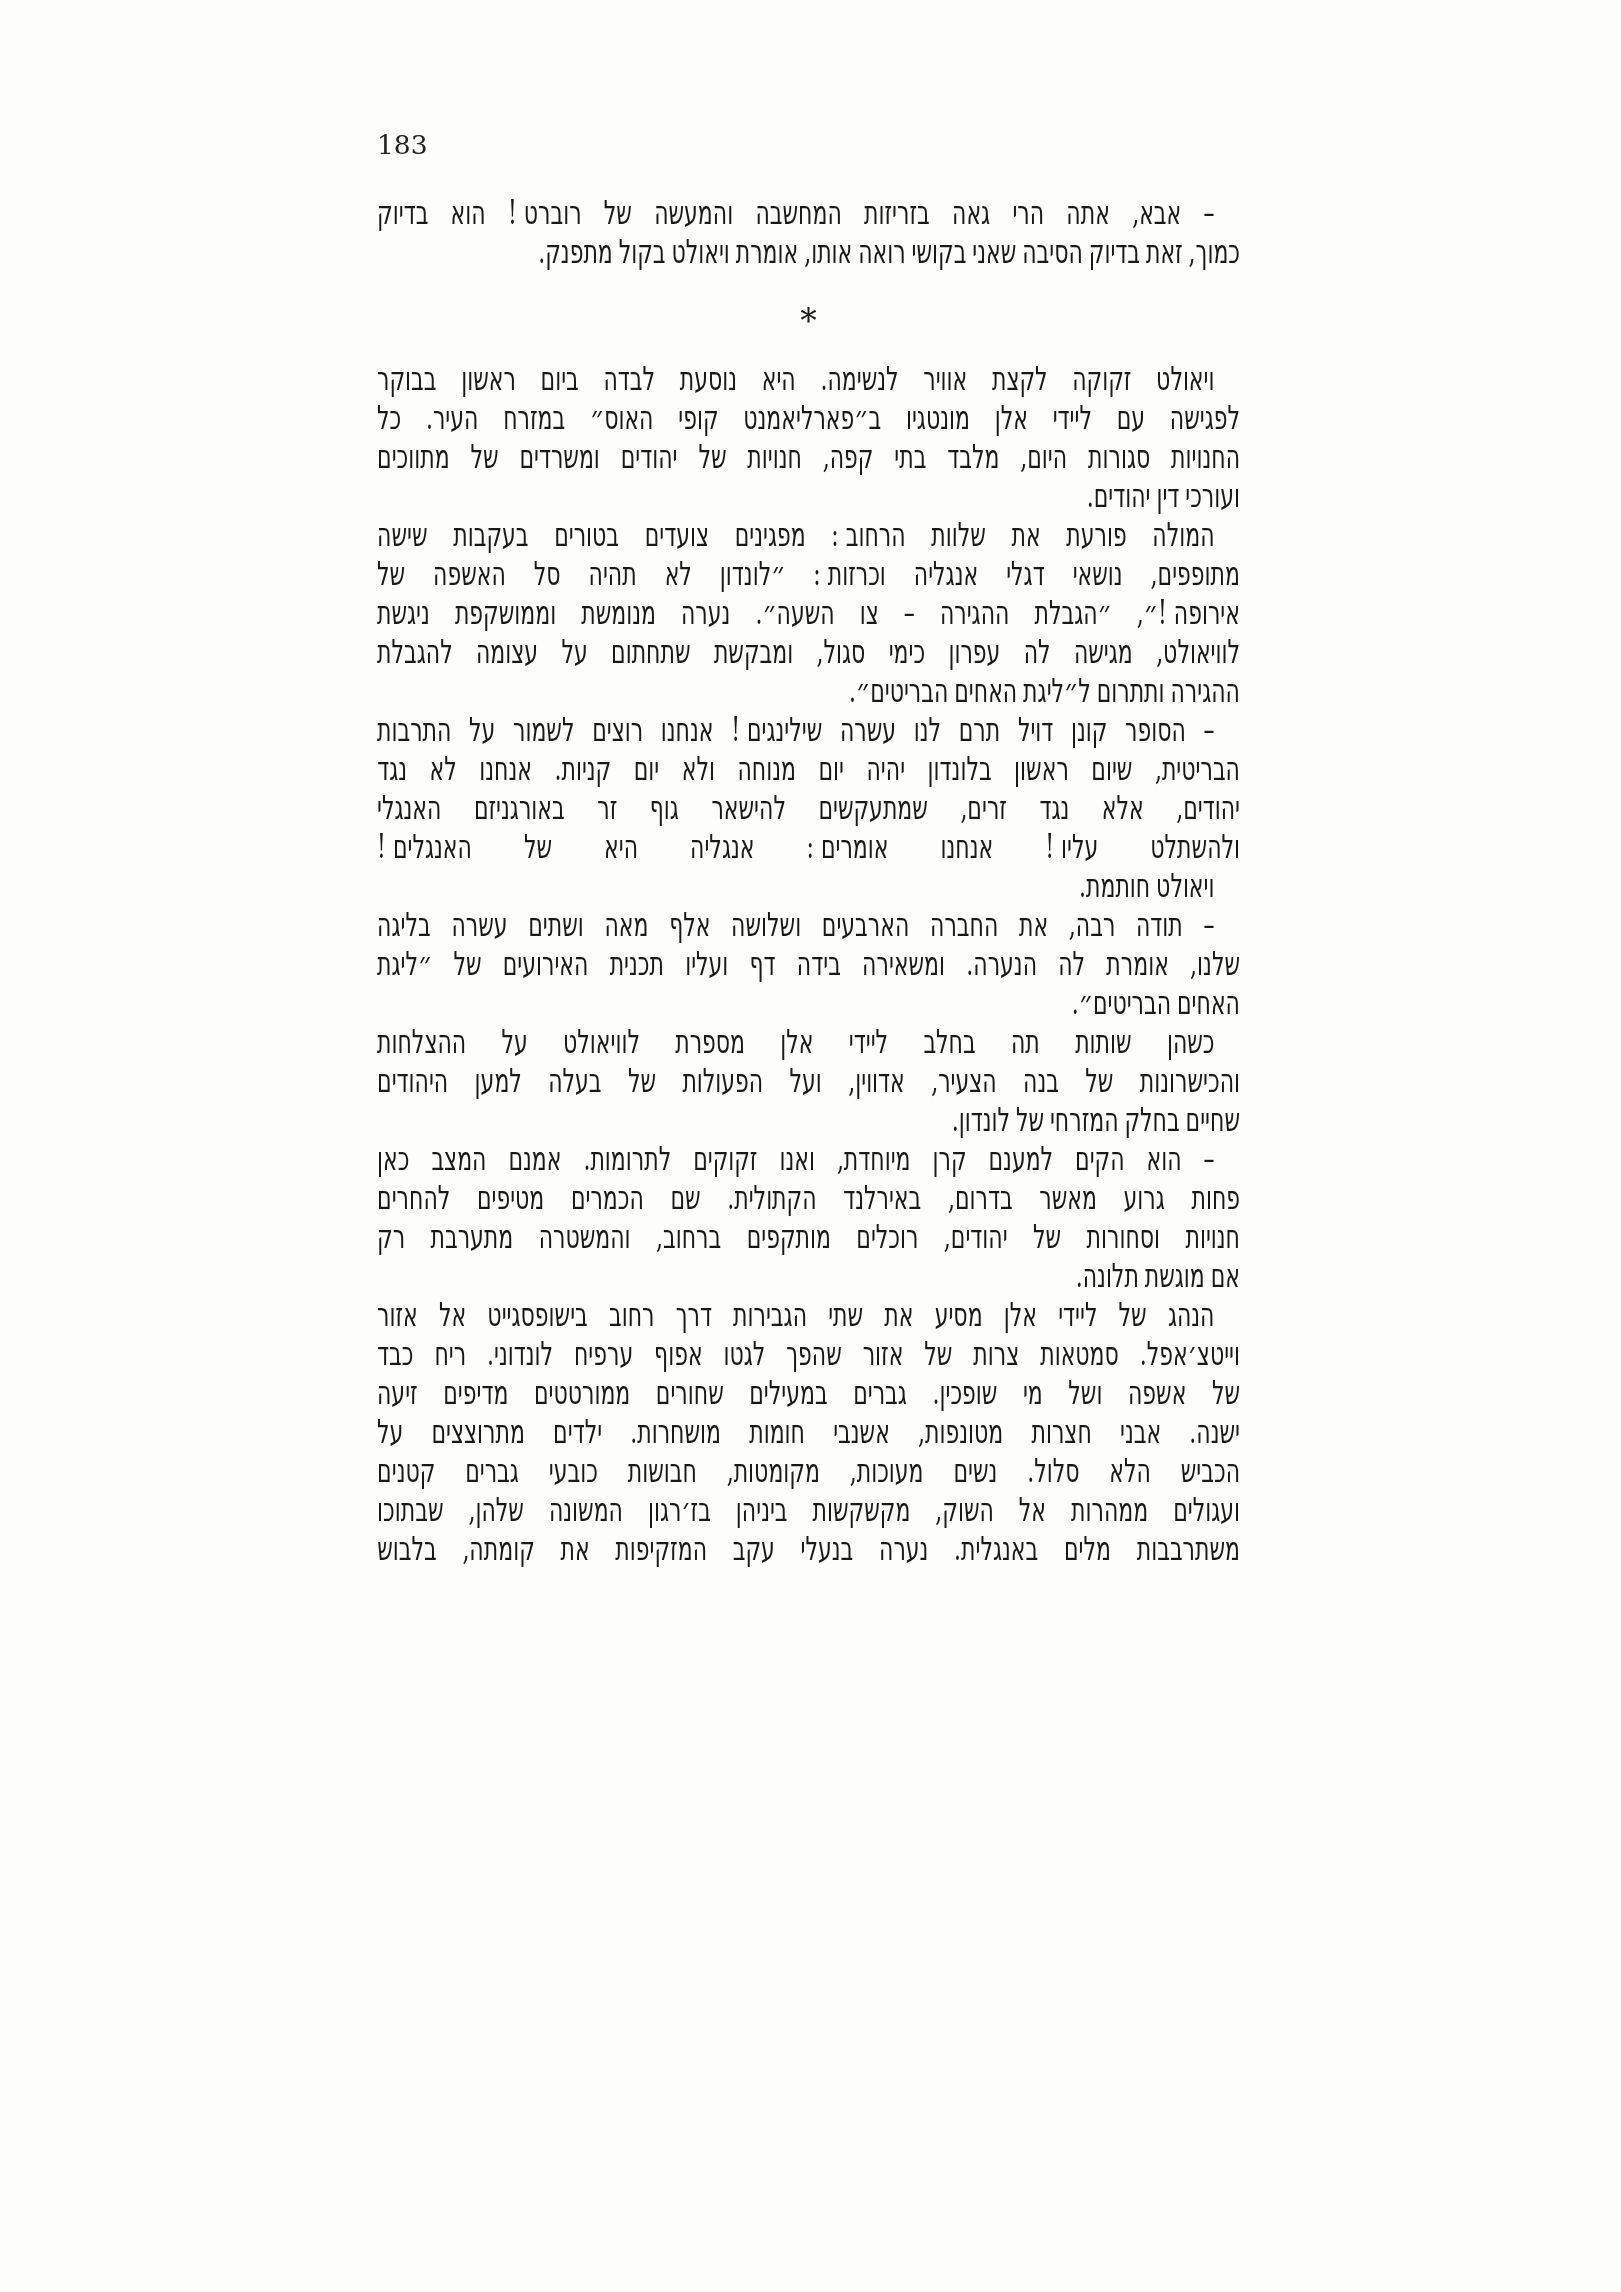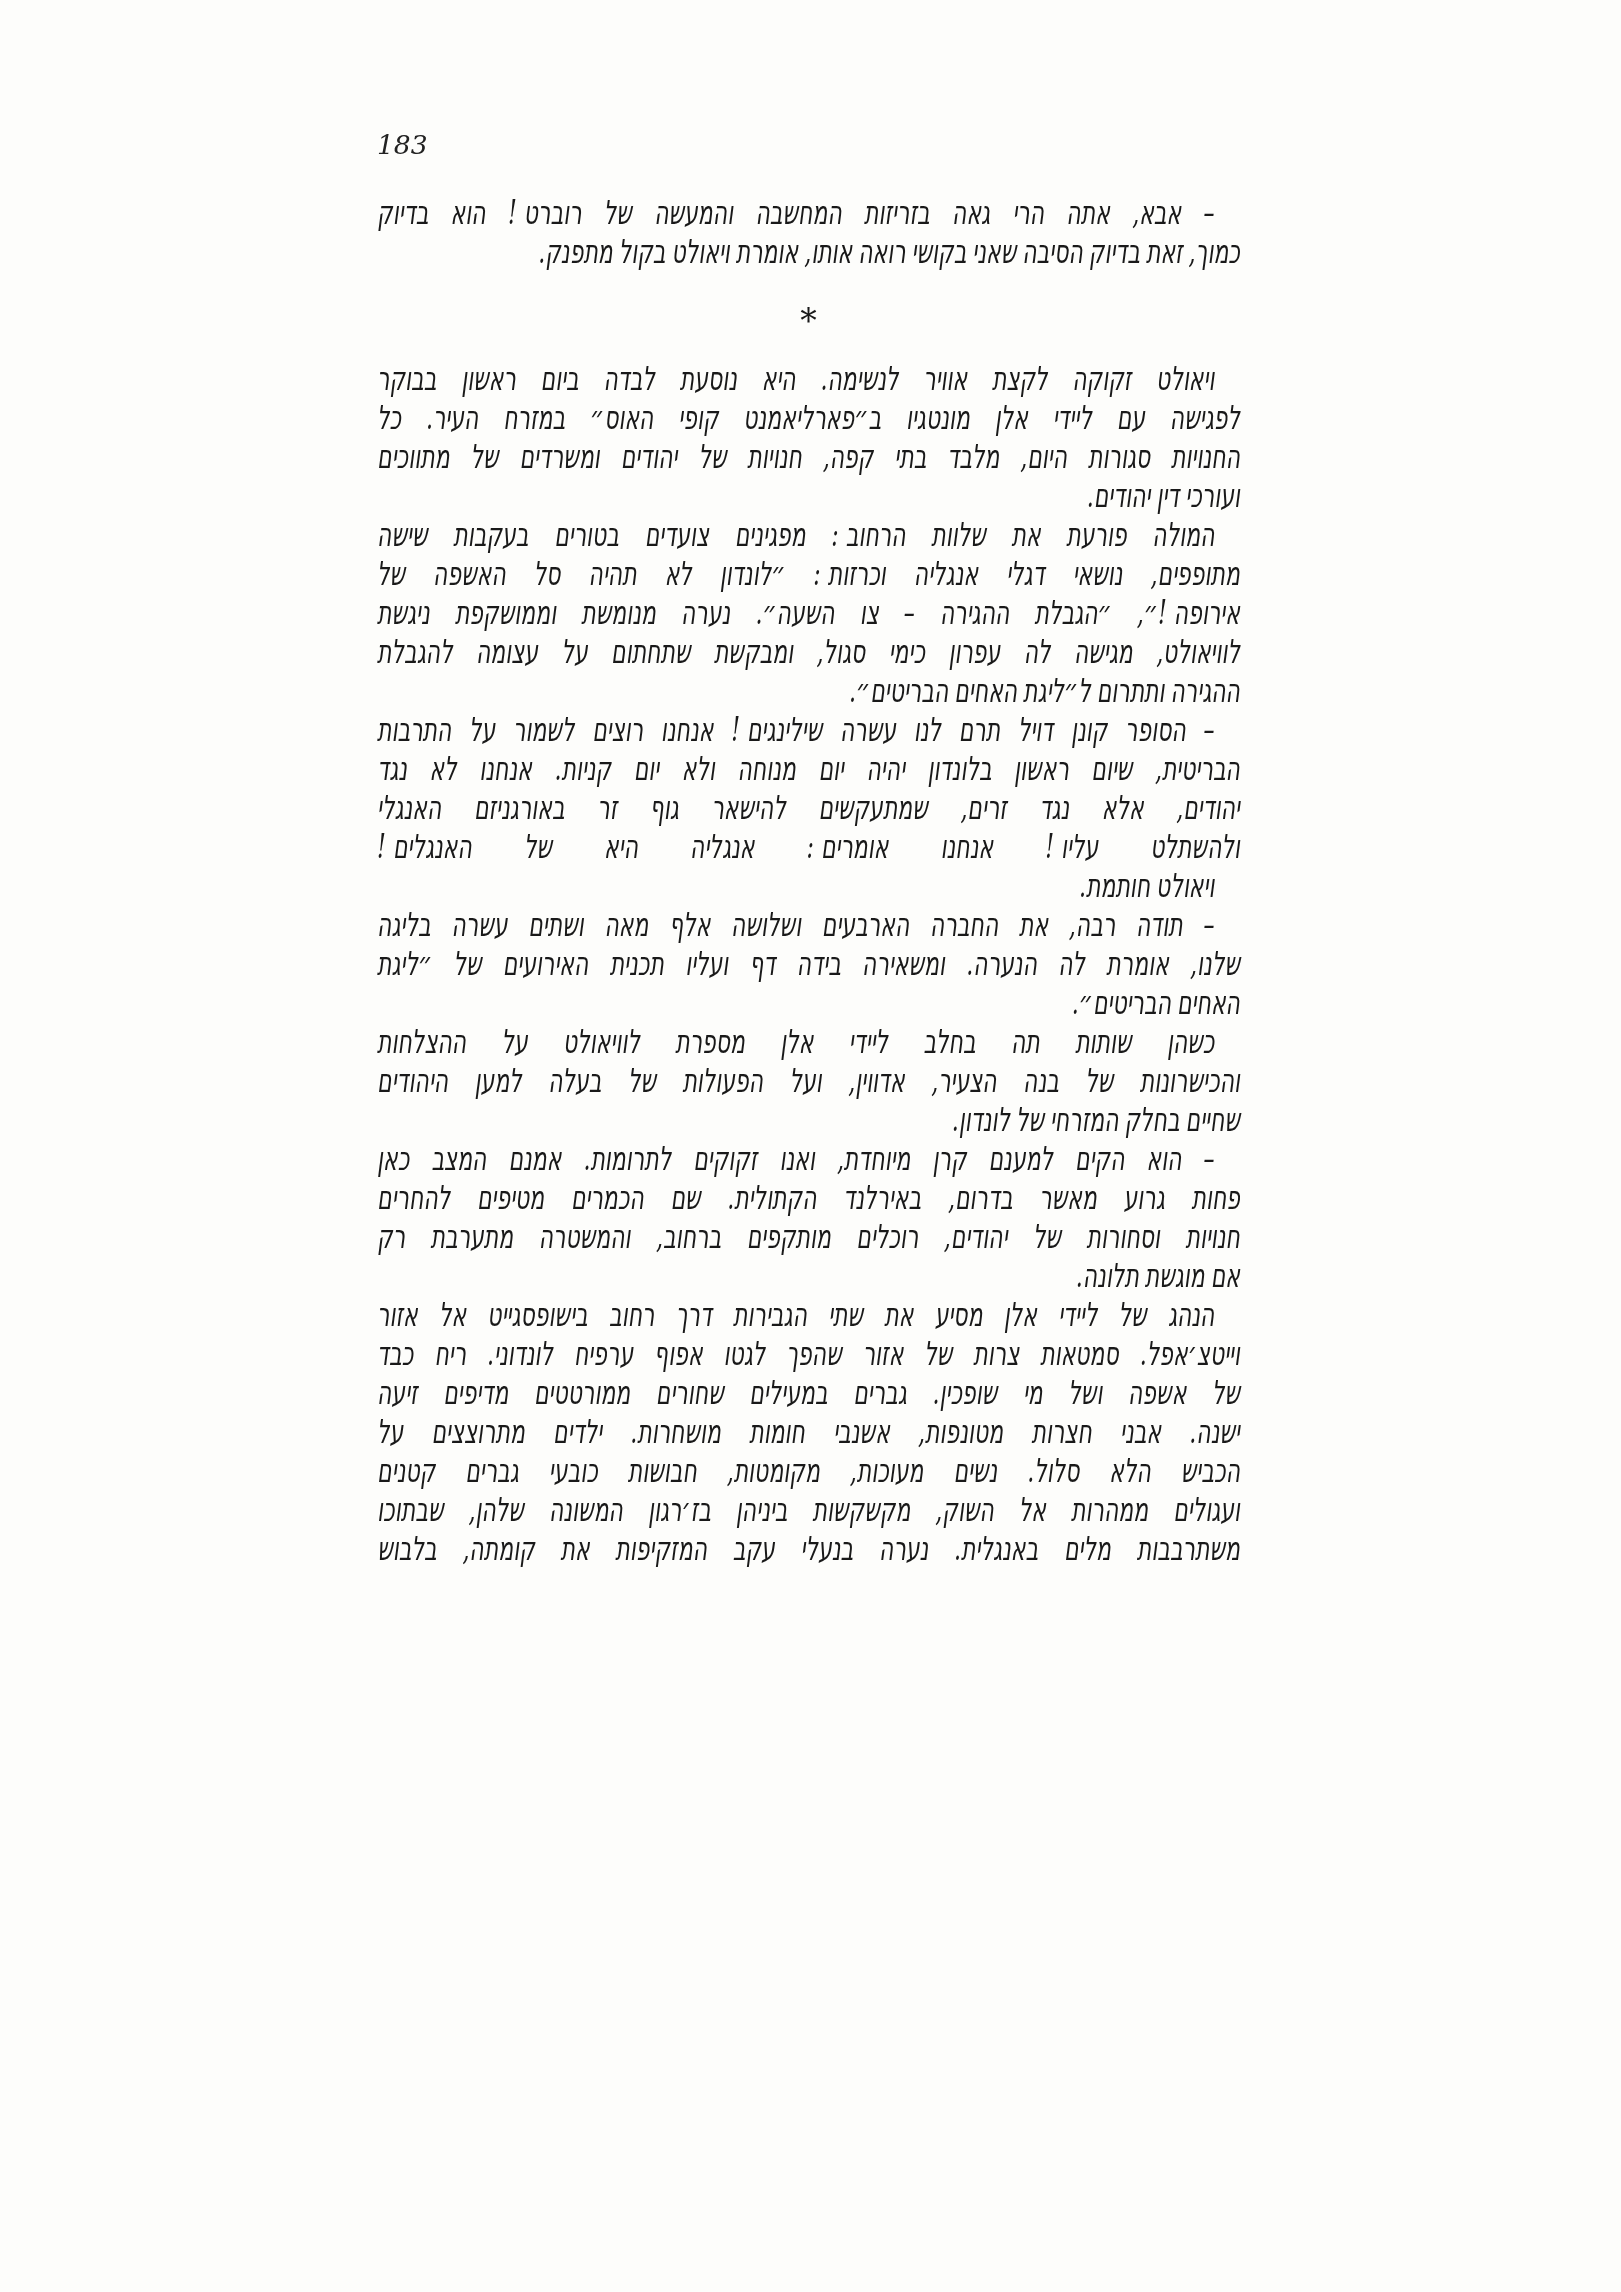--- a/index.html
+++ b/index.html
@@ -8,21 +8,20 @@
     height: 2293px;
     background: #fdfdfb;
     position: relative;
     font-family: "DejaVu Serif", "DejaVu Sans", serif;
     color: #191919;
     overflow: hidden;
   }
   .page {
     position: absolute;
     inset: 0;
-    font-style: italic;
   }
   .text-column {
     position: absolute;
     left: 377px;
     top: 125px;
     width: 863px;
     direction: rtl;
     font-size: 22px;
   }
   .page-number {

